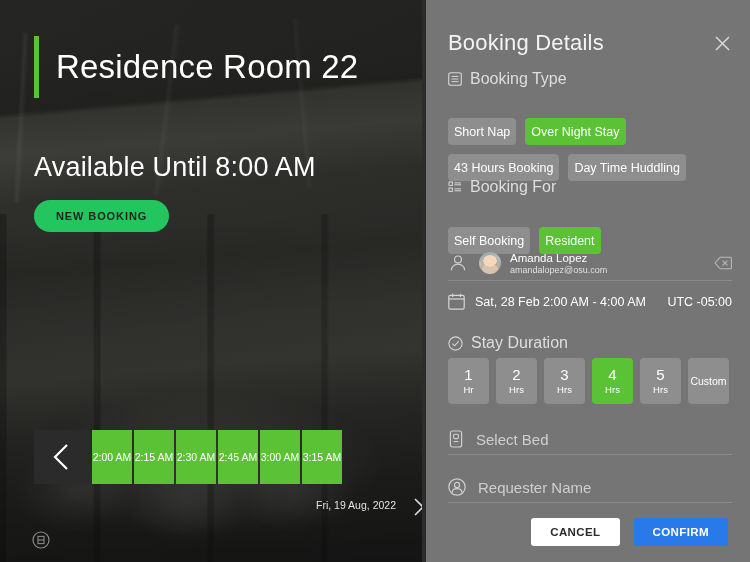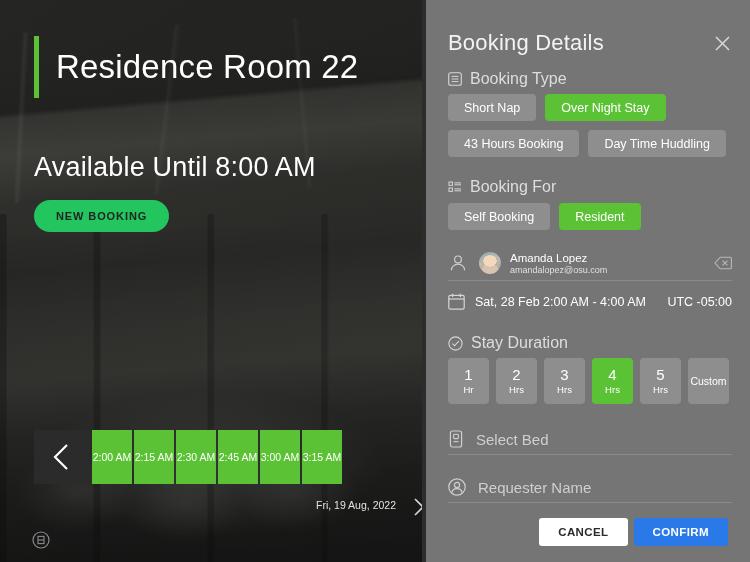--- a/index.html
+++ b/index.html
@@ -209,29 +209,30 @@
     left: 22px;
     display: flex;
     gap: 9px;
   }
   .row-type-1 { top: 94px; }
   .row-type-2 { top: 130px; }
   .row-for    { top: 203px; }
 
   .chip {
     height: 27px;
-    padding: 0 16px;
+    padding: 0 6px;
     border: none;
     border-radius: 4px;
     background: #8E8E8E;
     color: #ffffff;
     font-family: "Liberation Sans", sans-serif;
     font-size: 12.5px;
     cursor: pointer;
     white-space: nowrap;
+    margin-top: 24px;
   }
   .chip.selected { background: #5CC235; }
 
   
   .user-row {
     position: absolute;
     left: 22px; top: 246px;
     width: 284px;
     height: 34px;
     display: flex;
@@ -351,21 +352,21 @@
   .field-placeholder {
     color: #cfcfcf;
     font-size: 15px;
   }
 
   
   .footer {
     position: absolute;
     right: 22px; bottom: 16px;
     display: flex;
-    gap: 6px;
+    gap: 14px;
     margin-left: 40px;
   }
   .btn-cancel, .btn-confirm {
     height: 28px;
     padding: 0 19px;
     border: none;
     border-radius: 3px;
     font-family: "Liberation Sans", sans-serif;
     font-size: 11.5px;
     font-weight: 700;

